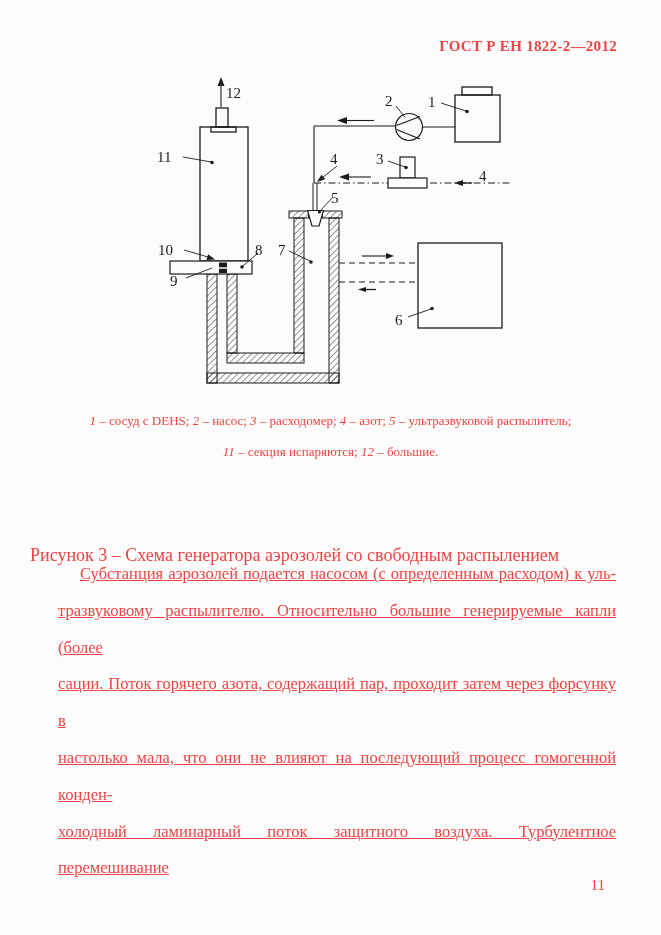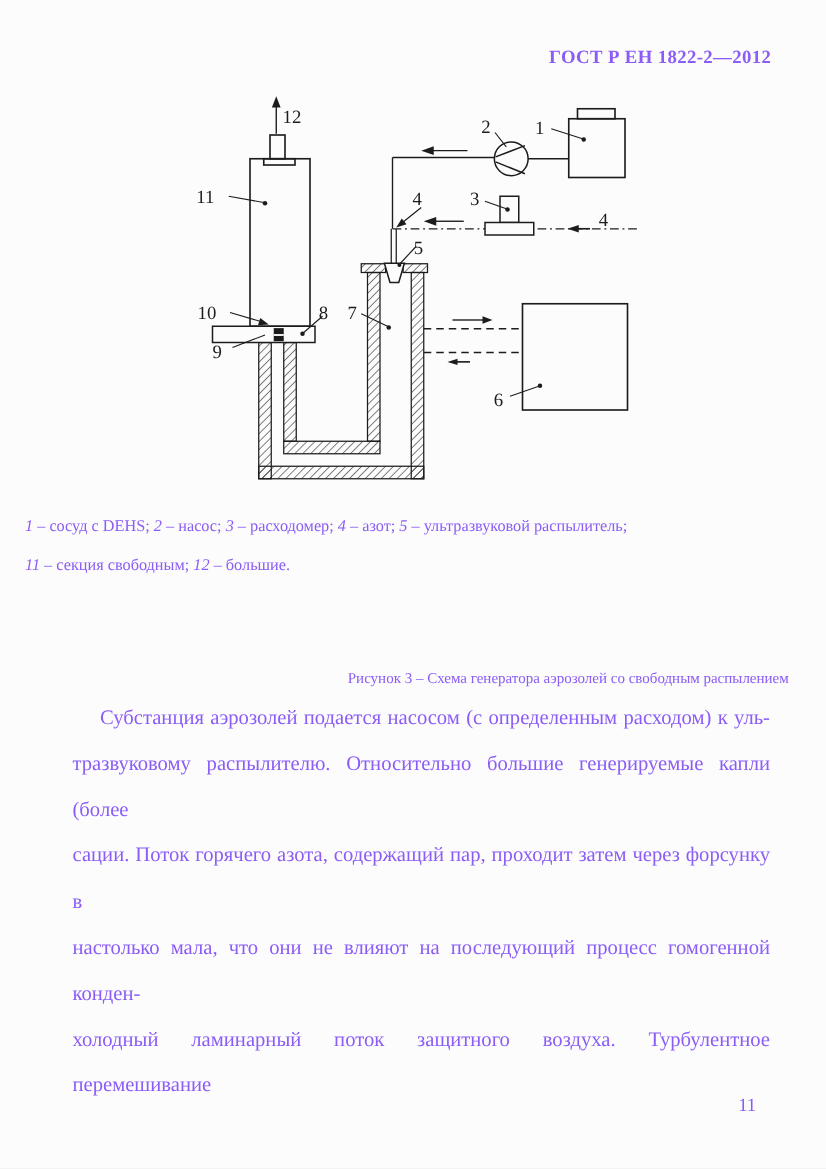--- a/index.html
+++ b/index.html
@@ -1,48 +1,49 @@
 <!DOCTYPE html>
 <html><head>
 <meta charset="utf-8">
 <style>
   html,body{margin:0;padding:0;background:#e8e8e8;}
   .page{
     position:relative;
     width:661px;height:935px;
     background:#fcfcfc;
     font-family:"Liberation Serif","DejaVu Serif",serif;
-    color:#8b5cf6;
+    color:#ef4444;
     overflow:hidden;
     margin:0 auto;
   }
   .header{
     position:absolute;top:38px;right:44px;
     font-size:15px;font-weight:bold;letter-spacing:0.3px;
   }
   .figure-area{position:absolute;top:0;left:0;width:661px;height:400px;}
   svg{display:block;}
   svg text{font-family:"Liberation Serif","DejaVu Serif",serif;font-size:15px;fill:#1c1c1c;}
   .legend{
     position:absolute;top:405px;left:20px;right:20px;
-    text-align:left;font-size:13px;line-height:31.3px;
+    text-align:center;font-size:13px;line-height:31.3px;
   }
   .lg-num{font-style:italic;}
   .lg-txt{white-space:pre-wrap;}
   .caption{
-    position:absolute;top:528px;left:30px;right:30px;
-    text-align:right;font-size:12px;line-height:28px;
+    position:absolute;top:541px;left:30px;right:30px;
+    text-align:left;font-size:18px;line-height:28px;
   }
   .body-text{
     position:absolute;top:556px;left:58px;width:558px;
     font-size:16.5px;line-height:36.8px;
   }
   .body-line{
     text-align:justify;text-align-last:justify;
     white-space:normal;
+    text-decoration:underline;
   }
   .body-line.indent{padding-left:22px;}
   .page-number{
     position:absolute;top:877px;right:56px;
     font-size:15px;
   }
 </style>
 </head>
 <body>
 
@@ -179,21 +180,21 @@
       <text x="255" y="255">8</text>
       <text x="170" y="286">9</text>
       <text x="158" y="255">10</text>
       <text x="157" y="162">11</text>
       <text x="226" y="98">12</text>
     </svg>
   </div>
 
   <div class="legend">
     <div class="legend-line"><span><i class="lg-num">1</i><span class="lg-txt"> – сосуд с DEHS; </span></span><span><i class="lg-num">2</i><span class="lg-txt"> – насос; </span></span><span><i class="lg-num">3</i><span class="lg-txt"> – расходомер; </span></span><span><i class="lg-num">4</i><span class="lg-txt"> – азот; </span></span><span><i class="lg-num">5</i><span class="lg-txt"> – ультразвуковой распылитель;</span></span></div>
-    <div class="legend-line"><span><i class="lg-num">11</i><span class="lg-txt"> – секция свободным; </span></span><span><i class="lg-num">12</i><span class="lg-txt"> – большие.</span></span></div>
+    <div class="legend-line"><span><i class="lg-num">11</i><span class="lg-txt"> – секция испаряются; </span></span><span><i class="lg-num">12</i><span class="lg-txt"> – большие.</span></span></div>
   </div>
 
   <div class="caption">Рисунок 3 – Схема генератора аэрозолей со свободным распылением</div>
 
   <div class="body-text">
     <div class="body-line indent">Субстанция аэрозолей подается насосом (с определенным расходом) к уль-</div>
     <div class="body-line">тразвуковому распылителю. Относительно большие генерируемые капли (более</div>
     <div class="body-line">сации. Поток горячего азота, содержащий пар, проходит затем через форсунку в</div>
     <div class="body-line">настолько мала, что они не влияют на последующий процесс гомогенной конден-</div>
     <div class="body-line">холодный ламинарный поток защитного воздуха. Турбулентное перемешивание</div>

